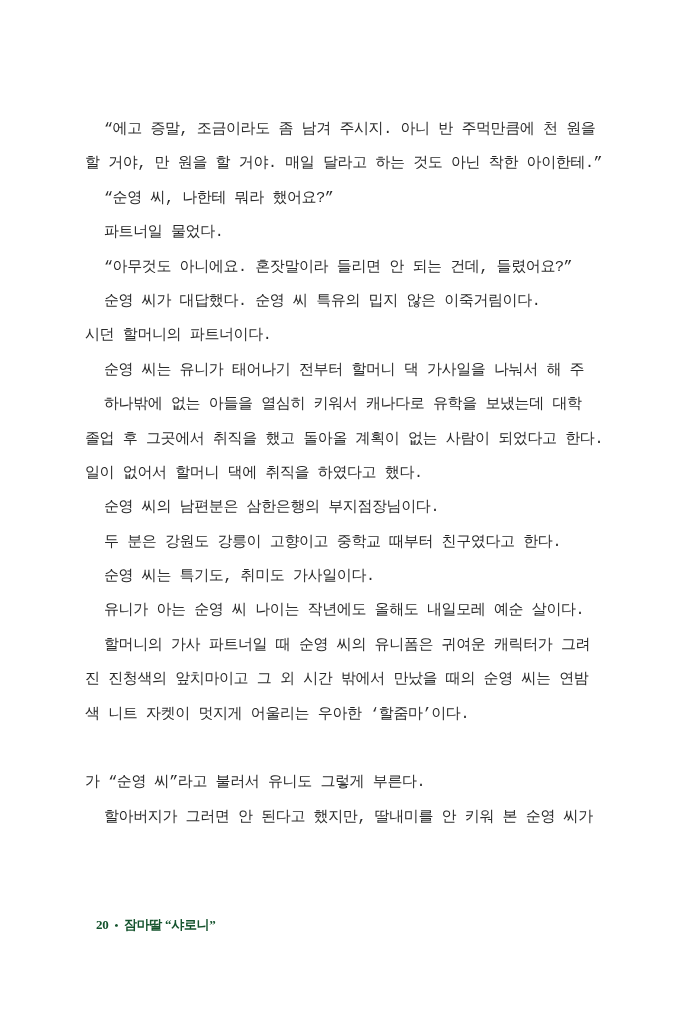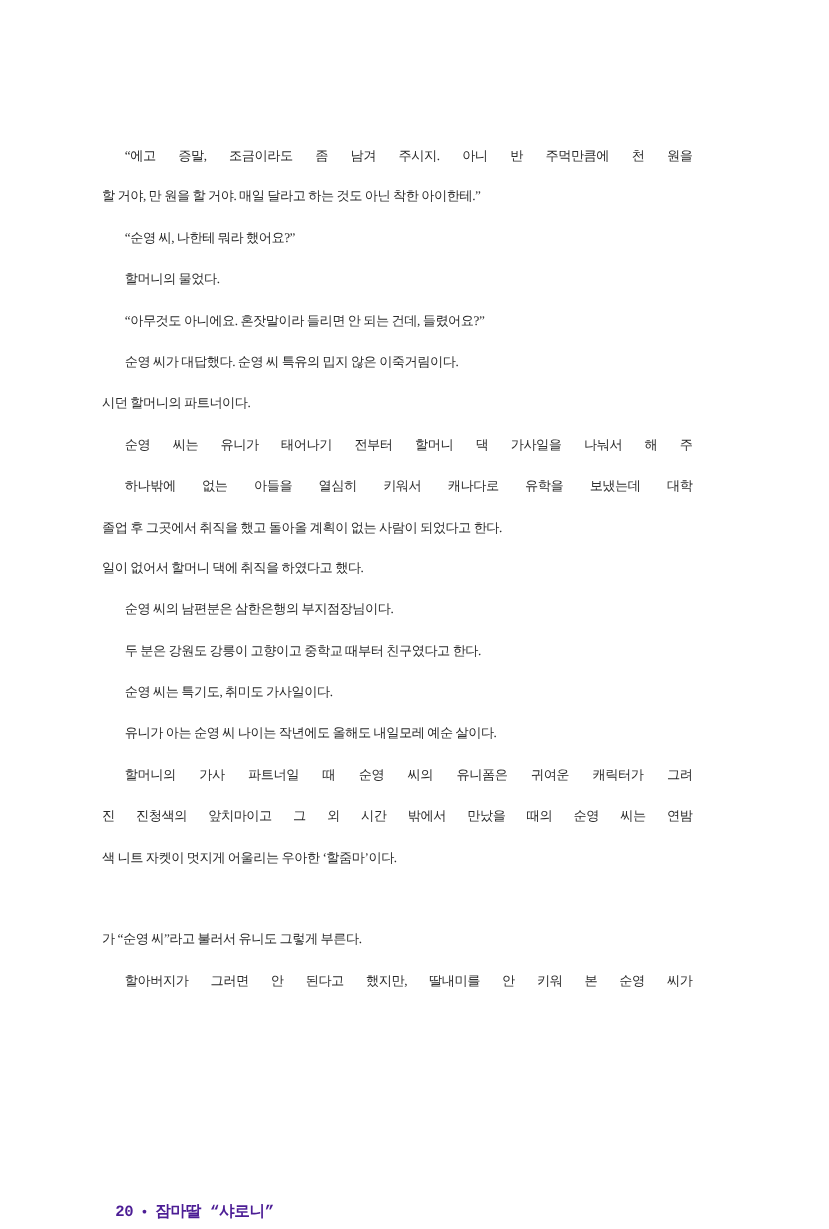--- a/index.html
+++ b/index.html
@@ -1,40 +1,40 @@
 <!DOCTYPE html>
 <html><head>
   <meta charset="utf-8">
   <style>
     html, body { margin: 0; padding: 0; background: #ffffff; }
     body { width: 691px; height: 1024px; position: relative; overflow: hidden; }
     .page {
       position: absolute; left: 85px; top: 113px; width: 492px;
-      font-family: Liberation Serif, serif;
-      font-size: 11px; color: #2a2a2a; letter-spacing: -0.4px;
+      font-family: Liberation Mono, monospace;
+      font-size: 15px; color: #2a2a2a; letter-spacing: -0.4px;
     }
     .line { height: 34.4px; line-height: 34.4px; white-space: nowrap; }
     .indent { padding-left: 19px; }
     .justify { text-align: justify; text-align-last: justify; }
     .gap { height: 34.4px; }
     .footer {
-      position: absolute; left: 96px; top: 1000px;
-      font-family: Liberation Mono, monospace;
-      font-size: 13px; font-weight: bold; color: #4c1d95; letter-spacing: -0.3px;
+      position: absolute; left: 96px; top: 916px;
+      font-family: Liberation Serif, serif;
+      font-size: 13px; font-weight: bold; color: #14532d; letter-spacing: -0.3px;
     }
     .footer .dot { margin: 0 6px; font-size: 11px; }
   </style>
 </head>
 <body>
 
 <div class="page">
   <div class="line indent justify">“에고 증말, 조금이라도 좀 남겨 주시지. 아니 반 주먹만큼에 천 원을</div>
   <div class="line">할 거야, 만 원을 할 거야. 매일 달라고 하는 것도 아닌 착한 아이한테.”</div>
   <div class="line indent">“순영 씨, 나한테 뭐라 했어요?”</div>
-  <div class="line indent">할머니의 물었다.</div>
+  <div class="line indent">파트너일 물었다.</div>
   <div class="line indent">“아무것도 아니에요. 혼잣말이라 들리면 안 되는 건데, 들렸어요?”</div>
   <div class="line indent">순영 씨가 대답했다. 순영 씨 특유의 밉지 않은 이죽거림이다.</div>
   <div class="line">시던 할머니의 파트너이다.</div>
   <div class="line indent justify">순영 씨는 유니가 태어나기 전부터 할머니 댁 가사일을 나눠서 해 주</div>
   <div class="line indent justify">하나밖에 없는 아들을 열심히 키워서 캐나다로 유학을 보냈는데 대학</div>
   <div class="line">졸업 후 그곳에서 취직을 했고 돌아올 계획이 없는 사람이 되었다고 한다.</div>
   <div class="line">일이 없어서 할머니 댁에 취직을 하였다고 했다.</div>
   <div class="line indent">순영 씨의 남편분은 삼한은행의 부지점장님이다.</div>
   <div class="line indent">두 분은 강원도 강릉이 고향이고 중학교 때부터 친구였다고 한다.</div>
   <div class="line indent">순영 씨는 특기도, 취미도 가사일이다.</div>

